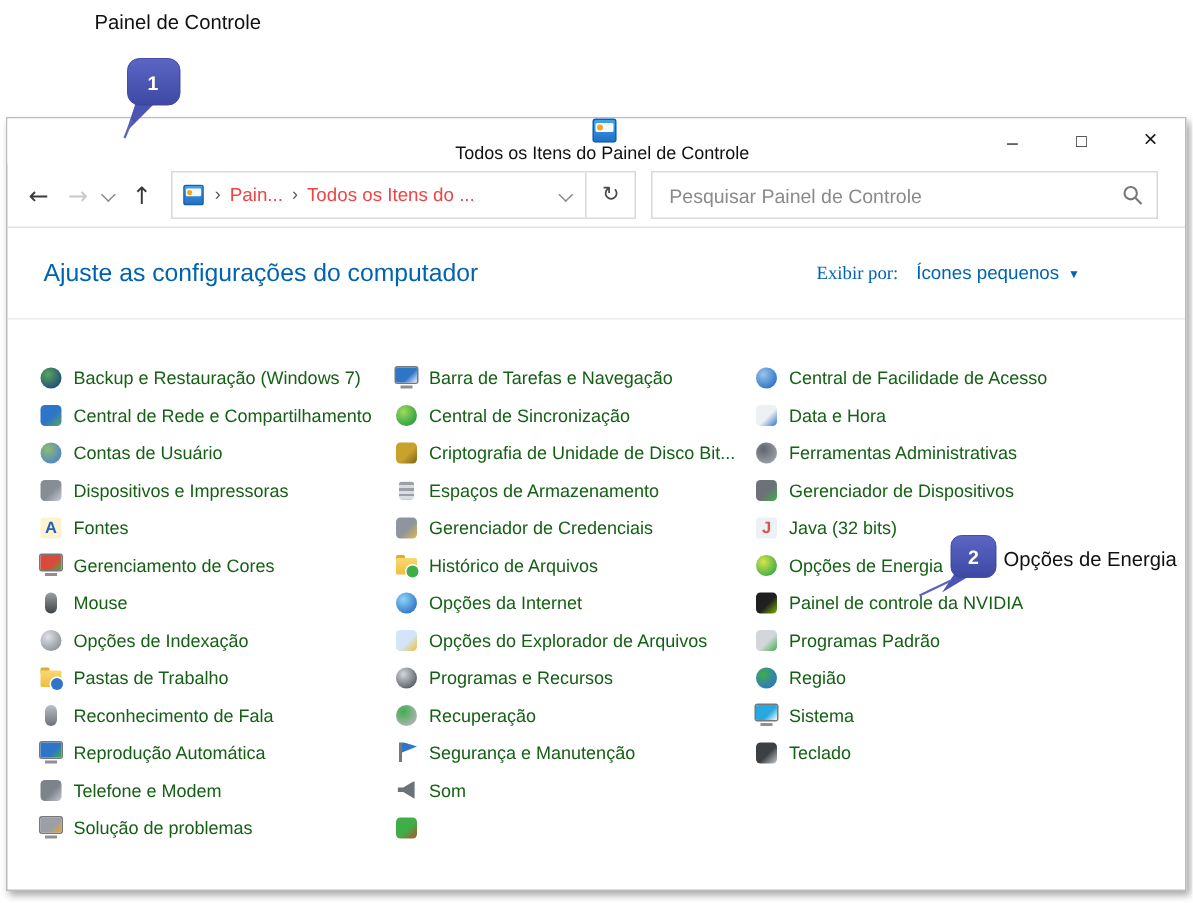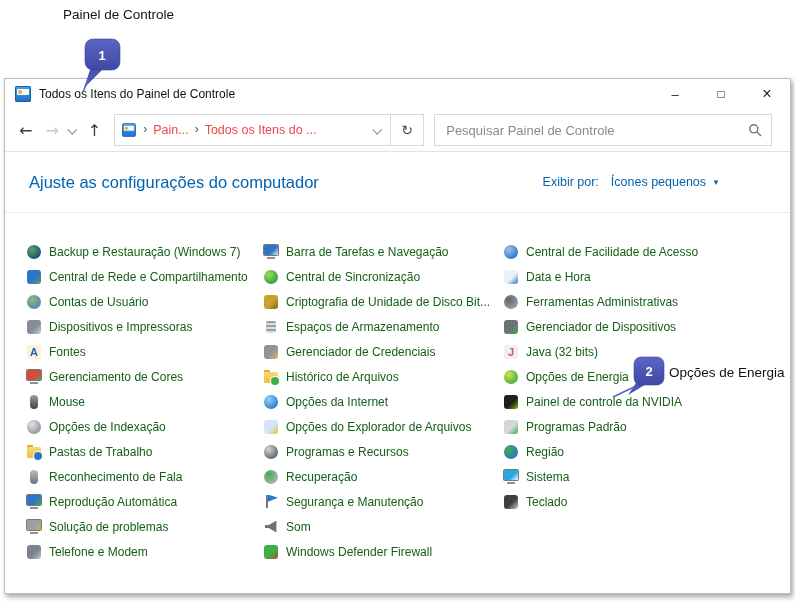--- a/index.html
+++ b/index.html
@@ -7,21 +7,21 @@
     width:795px;height:602px;position:relative;overflow:hidden;
     background:#ffffff;font-family:"Liberation Sans",sans-serif;
     -webkit-font-smoothing:antialiased;
   }
   
   .window{
     position:absolute;left:4px;top:78px;width:785px;height:514px;
     background:#fff;border:1px solid #bdbdbd;
     box-shadow:2px 3px 5px rgba(0,0,0,.35);
   }
-  .titlebar{height:30px;display:flex;align-items:center;position:relative;background:#fff;}
+  .titlebar{height:30px;display:flex;align-items:center;position:relative;background:#fff;flex-direction:column;}
   .cp-glyph{width:16px;height:16px;border-radius:2px;position:relative;flex:none;
     background:linear-gradient(180deg,#4aa3e8,#1e6fc4);box-shadow:inset 0 0 0 1px #1760a8;}
   .cp-glyph::before{content:"";position:absolute;left:2px;top:3px;right:2px;height:6px;background:#f4f9ff;border-radius:1px;}
   .cp-glyph::after{content:"";position:absolute;left:3px;top:4px;width:4px;height:4px;border-radius:50%;background:#f2a81d;}
   .titlebar .cp-glyph{margin-left:10px;}
   .title-text{margin-left:8px;font-size:12px;color:#111;}
   .win-controls{position:absolute;right:0;top:0;height:30px;display:flex;}
   .win-btn{width:46px;height:30px;display:flex;align-items:center;justify-content:center;color:#1a1a1a;cursor:default;}
   .win-btn.min{font-size:13px;}
   .win-btn.max{font-size:12px;}
@@ -40,21 +40,21 @@
   .crumb{font-size:12.5px;color:#ef4444;white-space:nowrap;}
   .addr-chev{margin-left:auto;margin-right:4px;}
   .refresh-seg{width:32px;height:100%;border-left:1px solid #d9d9d9;display:flex;align-items:center;justify-content:center;font-size:14px;color:#4a4a4a;}
   .search-box{margin-left:10px;flex:1;border:1px solid #d9d9d9;height:30px;display:flex;align-items:center;padding:0 9px;background:#fff;}
   .search-box input{border:none;outline:none;flex:1;font-size:13px;color:#0369a1;font-family:"Liberation Sans",sans-serif;background:transparent;}
   .search-box input::placeholder{color:#8a8a8a;}
   
   .header-band{height:60px;display:flex;align-items:center;justify-content:space-between;padding:0 24px;border-bottom:1px solid #ececec;}
   .page-title{color:#0063b1;font-size:16.5px;}
   .view-by{display:flex;align-items:center;gap:12px;margin-right:46px;}
-  .view-by-label{color:#0063b1;font-size:12.5px;}
+  .view-by-label{color:#0063b1;font-size:12.5px;font-family:Liberation Serif, serif;}
   .view-by-value{color:#0063b1;font-size:12.5px;display:flex;align-items:center;gap:6px;cursor:default;}
   .dd-arrow{font-size:8px;color:#0063b1;}
   
   .items{display:grid;grid-template-columns:237px 240px auto;padding:26px 0 0 21px;}
   .col{display:flex;flex-direction:column;}
   .cp-item{height:25px;display:flex;align-items:center;gap:7px;}
   .cp-label{color:#156015;font-size:12px;text-decoration:none;white-space:nowrap;cursor:default;}
   
   .icon{position:relative;width:16px;height:16px;flex:none;display:inline-block;}
   .icon i{position:absolute;display:block;font-style:normal;}
@@ -198,31 +198,31 @@
           <a class="cp-label">Reconhecimento de Fala</a>
         </div>
         <div class="cp-item">
           <span class="icon shape-monitor" style="--c1: #2e75c8; --c2: #3fae49;">
             <i class="screen"></i>
             <i class="stand"></i>
           </span>
           <a class="cp-label">Reprodução Automática</a>
         </div>
         <div class="cp-item">
+          <span class="icon shape-square" style="--c1: #7d838a; --c2: #c2c8ce;">
+            <i class="b"></i>
+          </span>
+          <a class="cp-label">Telefone e Modem</a>
+        </div>
+        <div class="cp-item">
           <span class="icon shape-monitor" style="--c1: #9aa0a6; --c2: #e8a33d;">
             <i class="screen"></i>
             <i class="stand"></i>
           </span>
           <a class="cp-label">Solução de problemas</a>
-        </div>
-        <div class="cp-item">
-          <span class="icon shape-square" style="--c1: #7d838a; --c2: #c2c8ce;">
-            <i class="b"></i>
-          </span>
-          <a class="cp-label">Telefone e Modem</a>
         </div>
       </div>
       <div class="col">
         <div class="cp-item">
           <span class="icon shape-monitor" style="--c1: #2e75c8; --c2: #e8f1fb;">
             <i class="screen"></i>
             <i class="stand"></i>
           </span>
           <a class="cp-label">Barra de Tarefas e Navegação</a>
         </div>
@@ -292,21 +292,20 @@
         <div class="cp-item">
           <span class="icon shape-speaker" style="--c1: #6d7278; --c2: #aaaaaa;">
             <i class="b"></i>
           </span>
           <a class="cp-label">Som</a>
         </div>
         <div class="cp-item">
           <span class="icon shape-square" style="--c1: #3fae49; --c2: #b5502a;">
             <i class="b"></i>
           </span>
-          <a class="cp-label">Windows Defender Firewall</a>
         </div>
       </div>
       <div class="col">
         <div class="cp-item">
           <span class="icon shape-circle" style="--c1: #2e75c8; --c2: #9cc3e8;">
             <i class="b"></i>
           </span>
           <a class="cp-label">Central de Facilidade de Acesso</a>
         </div>
         <div class="cp-item">

